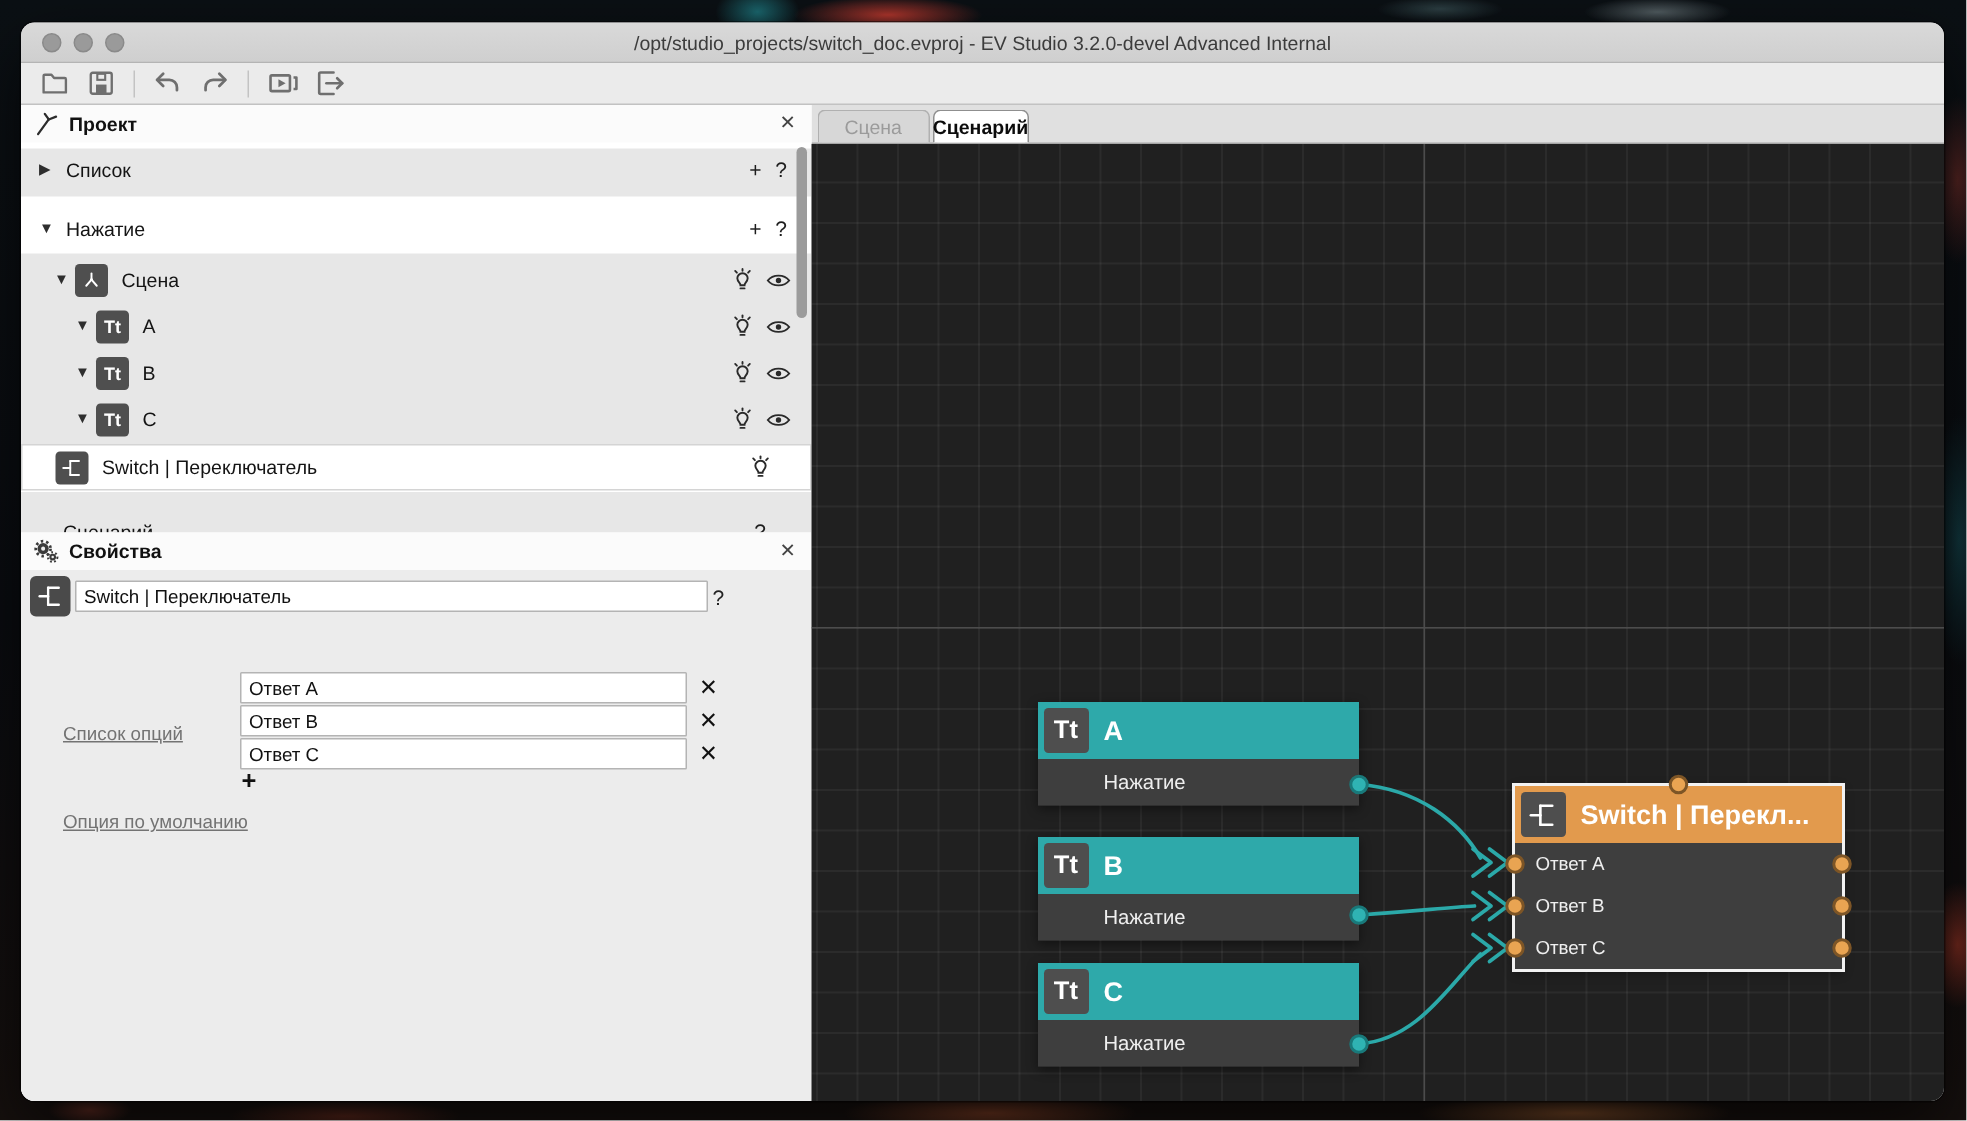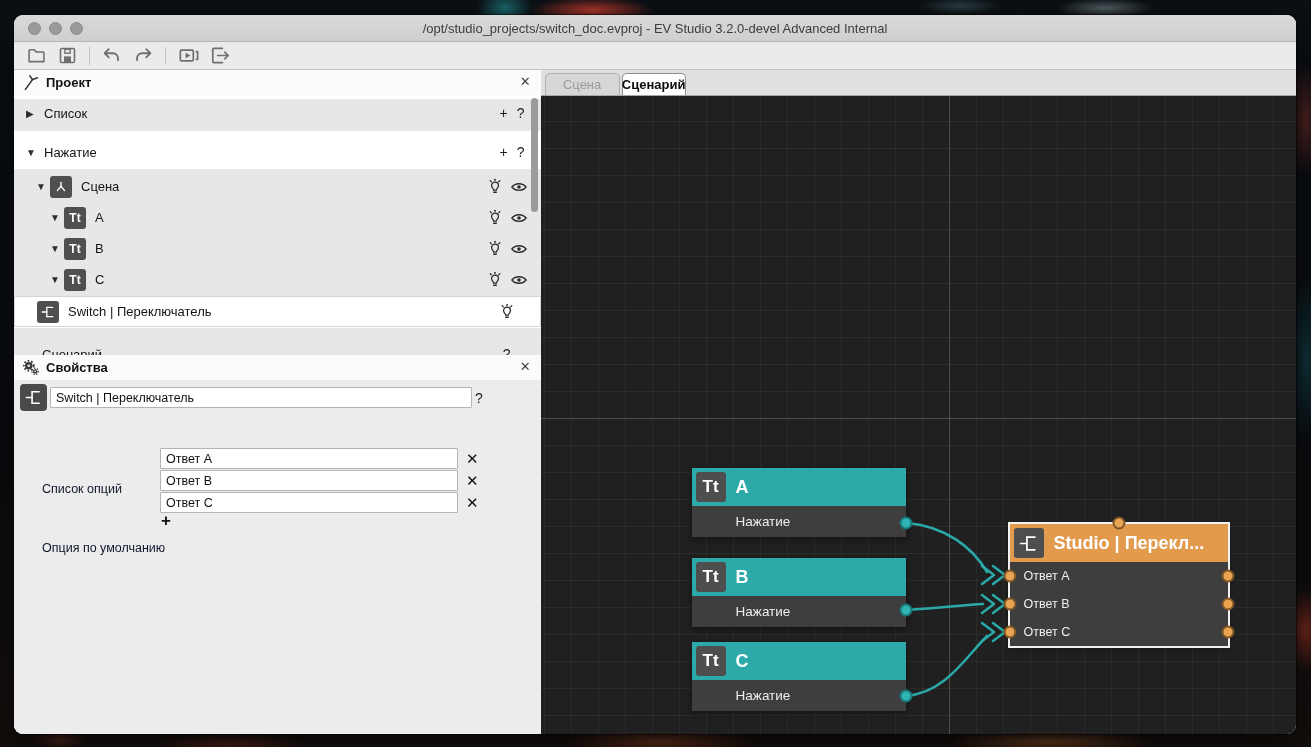--- a/index.html
+++ b/index.html
@@ -71,21 +71,21 @@
     font-size:12px; font-weight:bold;
   }
   .ric { position:absolute; top:6px; width:18px; height:18px; }
   .plusq { position:absolute; top:6px; font-size:14px; color:#1d1d1d; }
   .selrow { background:#fff; border:1px solid #d4d4d4; }
   .scrollthumb { position:absolute; right:3px; top:28px; width:7px; height:114px; border-radius:4px; background:#9b9b9b; }
 
   .props-panel { flex:1; background:#ececec; position:relative; }
   .props-body { position:absolute; inset:25px 0 0 0; }
   .pp-abs { position:absolute; }
-  .plabel { font-size:12.5px; color:#0f172a; }
+  .plabel { font-size:12.5px; color:#737373;text-decoration:underline; }
   .pinput {
     border:1px solid #b4b4b4; background:#fff; height:21px; font-size:12.5px;
     font-family:"Liberation Sans","DejaVu Sans",sans-serif; padding:0 5px; color:#111; border-radius:1px;
   }
   .xdel { font-size:15px; font-weight:bold; color:#111; line-height:21px; }
   .addplus { font-size:17px; font-weight:bold; color:#111; }
   .qmark { font-size:14px; color:#222; }
   .pselect {
     position:absolute; border:1px solid #b2b2b2; background:#fff; border-radius:4px;
     display:flex; align-items:center; padding-left:7px; font-size:12.5px; color:#111;
@@ -491,21 +491,21 @@
             <div class="node-badge">
               <svg width="19" height="19" viewBox="0 0 24 24">
                   <g fill="none" stroke="#fff" stroke-width="2.2" stroke-linecap="round">
                     <path d="M2 12 H10"></path>
                     <path d="M10 4 V20"></path>
                     <path d="M10 4 H20"></path>
                     <path d="M10 20 H20"></path>
                   </g>
                 </svg>
             </div>
-            <div class="node-title">Studio | Перекл...</div>
+            <div class="node-title">Switch | Перекл...</div>
           </div>
           <div class="node-body">
             <div class="inrow">Ответ A</div>
             <div class="inrow">Ответ B</div>
             <div class="inrow">Ответ C</div>
           </div>
         </div>
 
         <div class="port teal" style="left:365px; top:427px;"></div>
         <div class="port teal" style="left:365px; top:514px;"></div>

